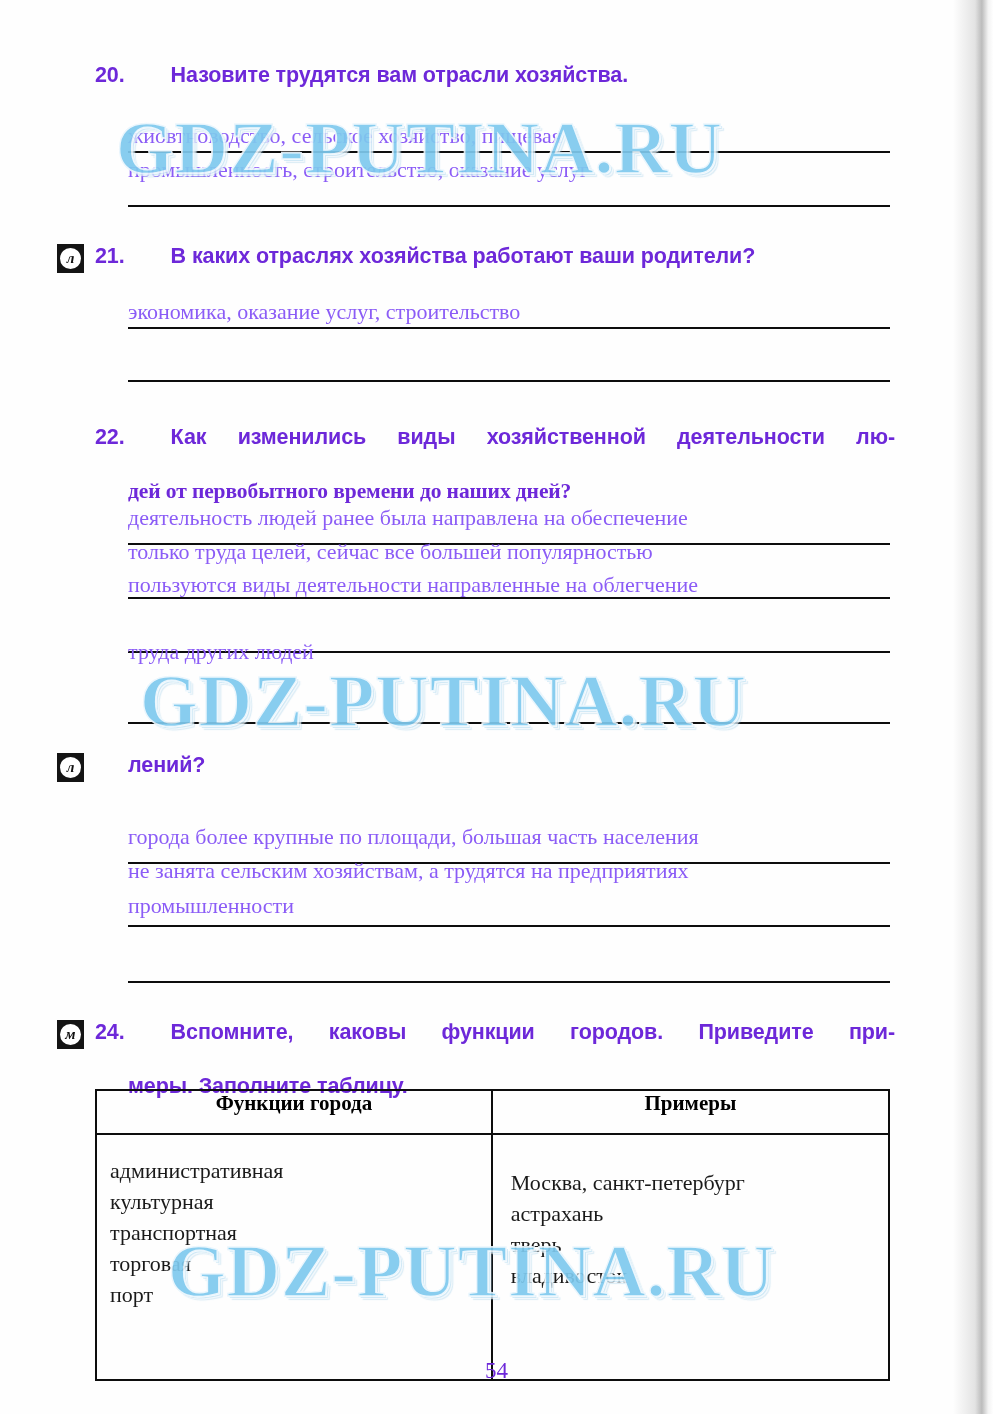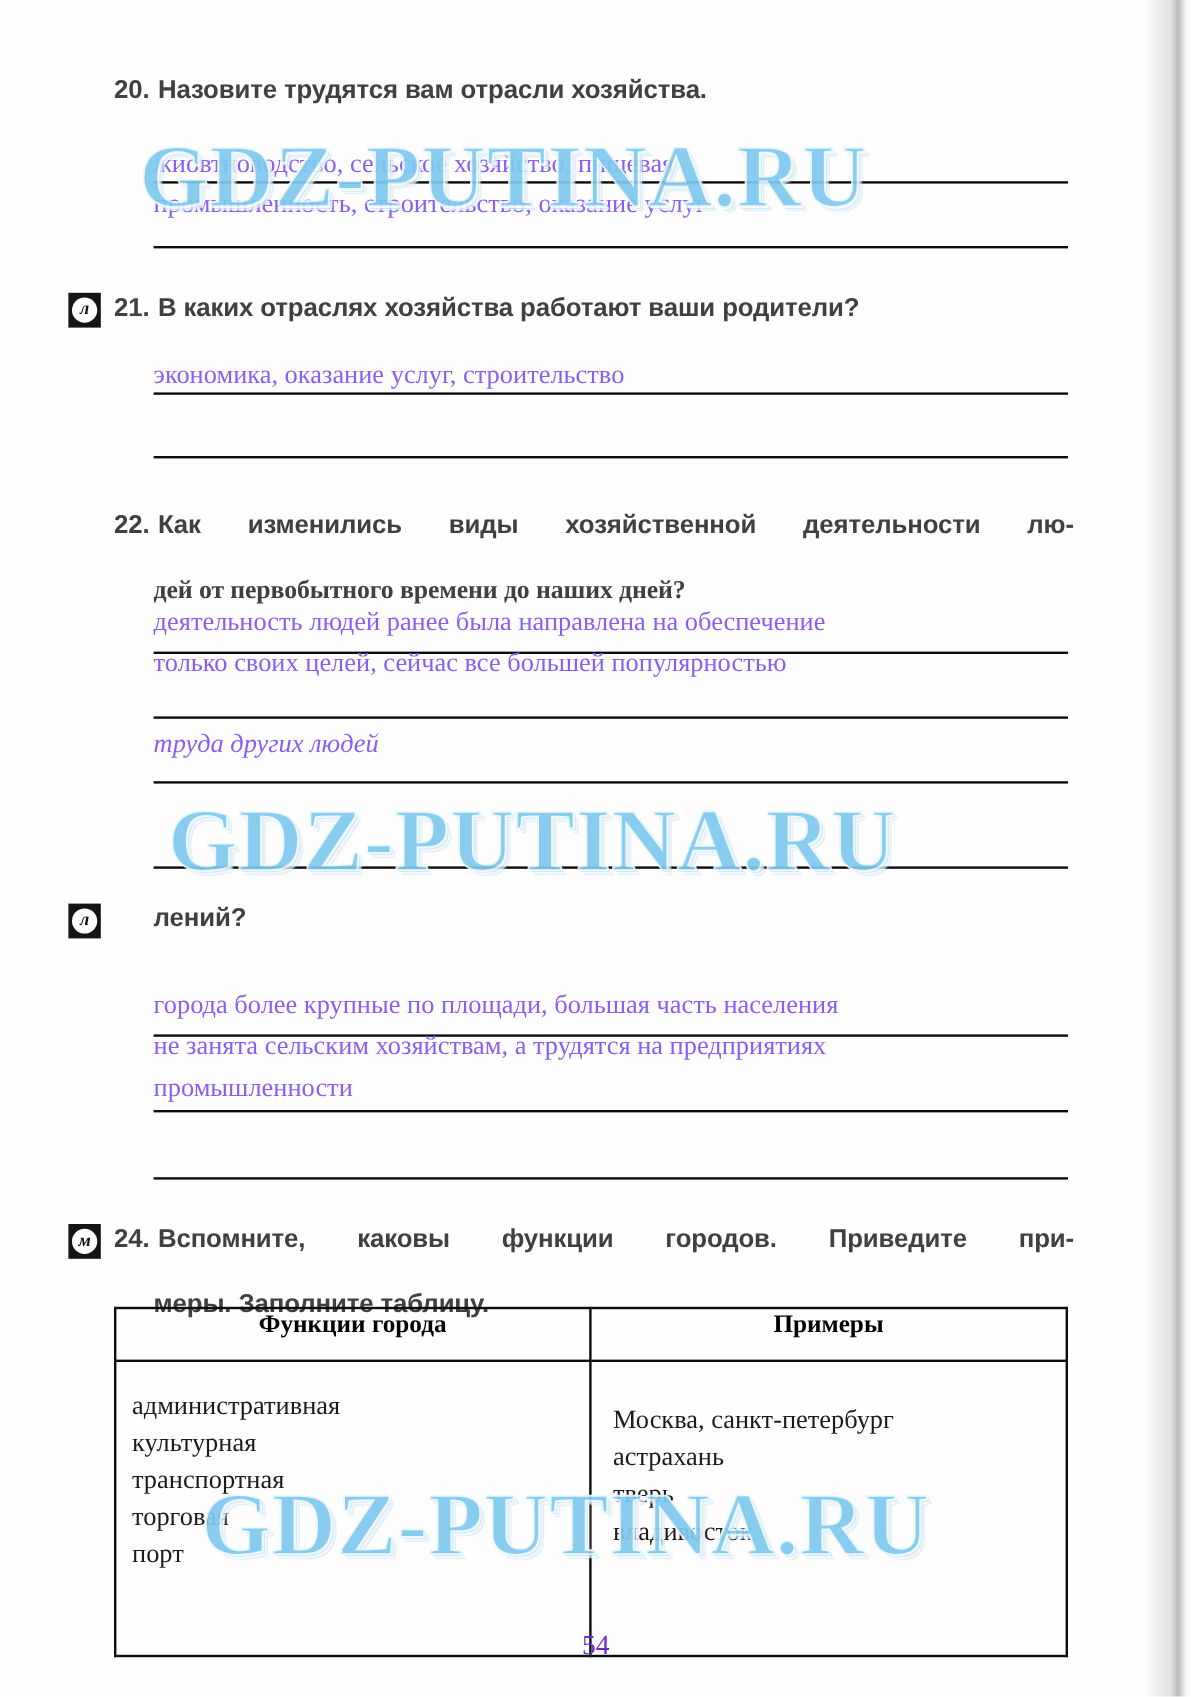--- a/index.html
+++ b/index.html
@@ -51,22 +51,23 @@
     position: absolute;
     left: 95px;
     width: 800px;
   }
   .q-head {
     display: flex;
     align-items: flex-start;
     font-weight: bold;
     font-size: 21.5px;
     line-height: 27px;
-    color: #404040;
+    color: #6d28d9;
     letter-spacing: -0.1px;
+    gap: 39px;
   }
   .q-num {
     font-weight: bold;
     font-size: 21.5px;
     flex: 0 0 auto;
     margin-right: 7px;
   }
   .q-text {
     font-weight: bold;
     font-size: 21.5px;
@@ -238,23 +239,24 @@
         <span class="q-num">22.</span>
         <span class="q-text justify">Как изменились виды хозяйственной деятельности лю-</span>
       </div>
       <div class="q-head" style="padding-left:33px;font-family:Liberation Serif, serif;">
         <span class="q-text">дей от первобытного времени до наших дней?</span>
       </div>
     </div>
 
     <div class="ans" style="top:506px;">деятельность людей ранее была направлена на обеспечение</div>
     <div class="rule" style="top:543px;"></div>
-    <div class="ans" style="top:540px;">только своих целей, сейчас все большей популярностью</div>
+    <div class="ans" style="top:540px;">только труда целей, сейчас все большей популярностью</div>
     <div class="rule" style="top:597px;"></div>
-    <div class="ans" style="top:608px;font-style:italic;">труда других людей</div>
+    <div class="ans" style="top:573px;">пользуются виды деятельности направленные на облегчение</div>
+    <div class="ans" style="top:640px;">труда других людей</div>
     <div class="rule" style="top:651px;"></div>
     <div class="rule" style="top:722px;"></div>
 
     <div class="q" style="top:752px;">
       <div class="badge">
         <span class="disc">л</span>
       </div>
       <div class="q-head" style="padding-left:33px;">
         <span class="q-text">лений?</span>
       </div>

